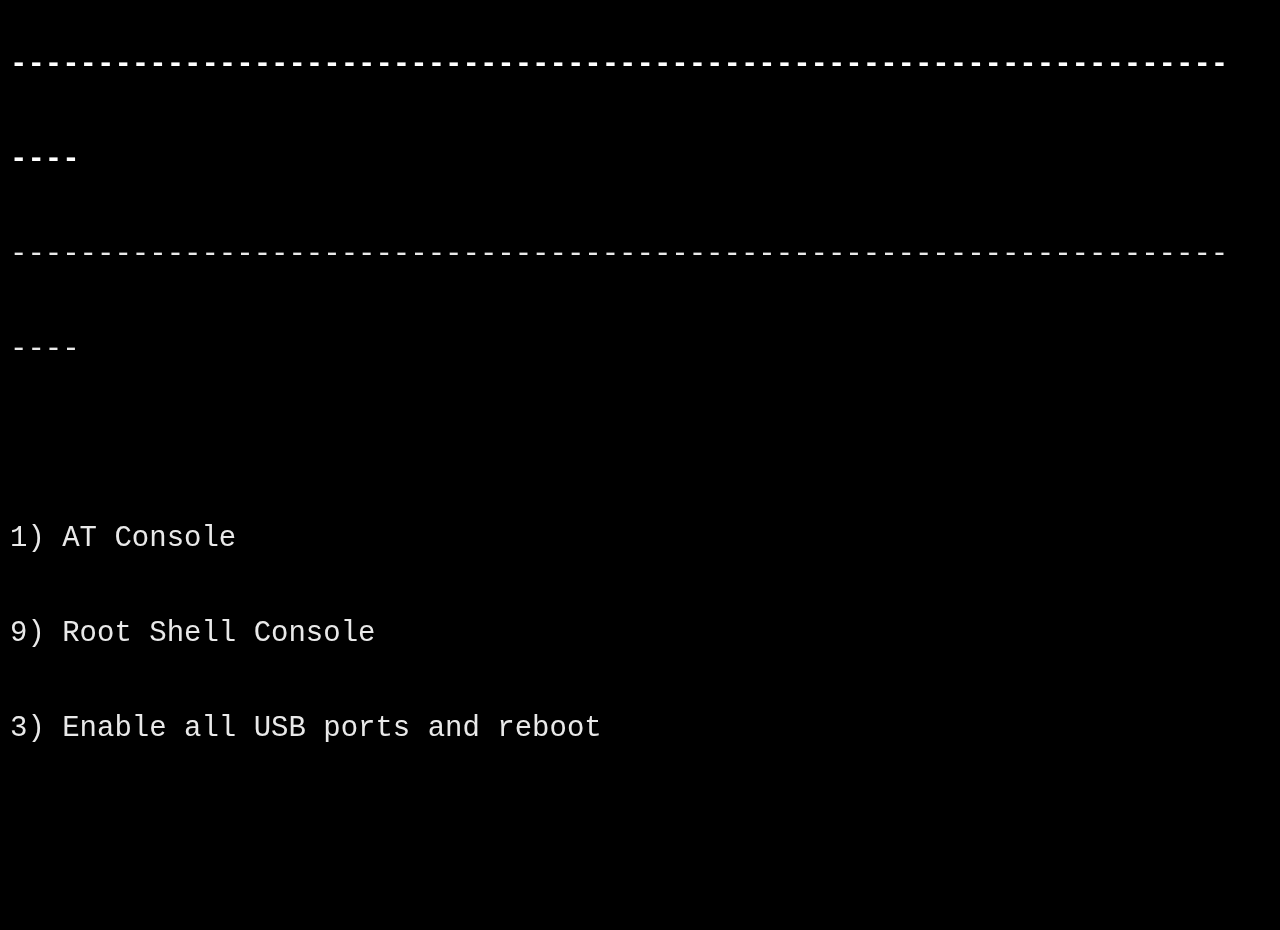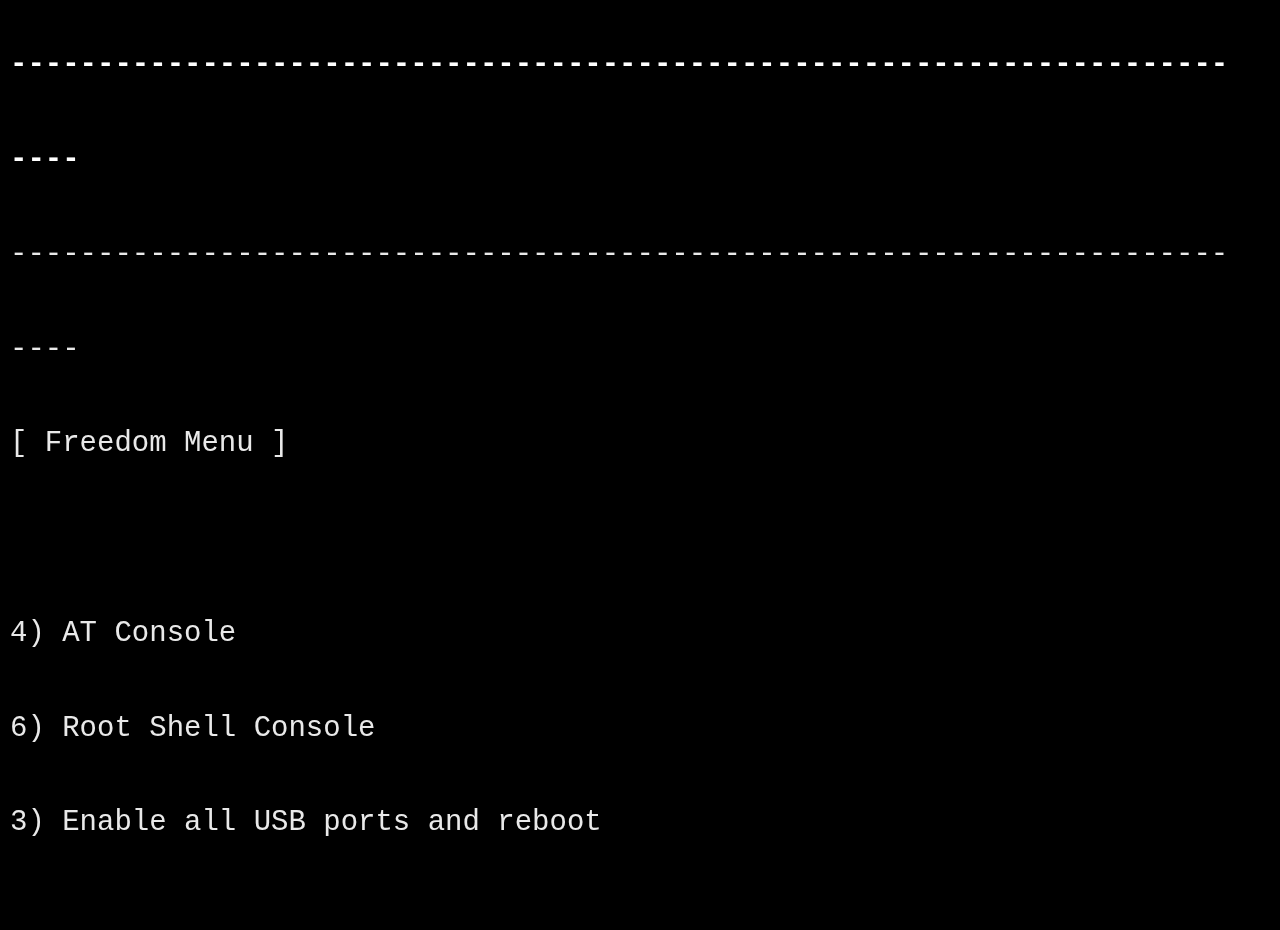--- a/index.html
+++ b/index.html
@@ -34,24 +34,23 @@
   }
 </style>
 </head>
 <body>
 
 <div class="screen">
   <div class="line bold">----------------------------------------------------------------------</div>
   <div class="line bold">----</div>
   <div class="line">----------------------------------------------------------------------</div>
   <div class="line">----</div>
-  <div class="line">[ Freedom Menu ]</div>
   <div class="line"></div>
-  <div class="line">4) AT Console</div>
-  <div class="line">6) Root Shell Console</div>
+  <div class="line">1) AT Console</div>
+  <div class="line">9) Root Shell Console</div>
   <div class="line">3) Enable all USB ports and reboot</div>
   
   
   
   
   
   
   
   
   

